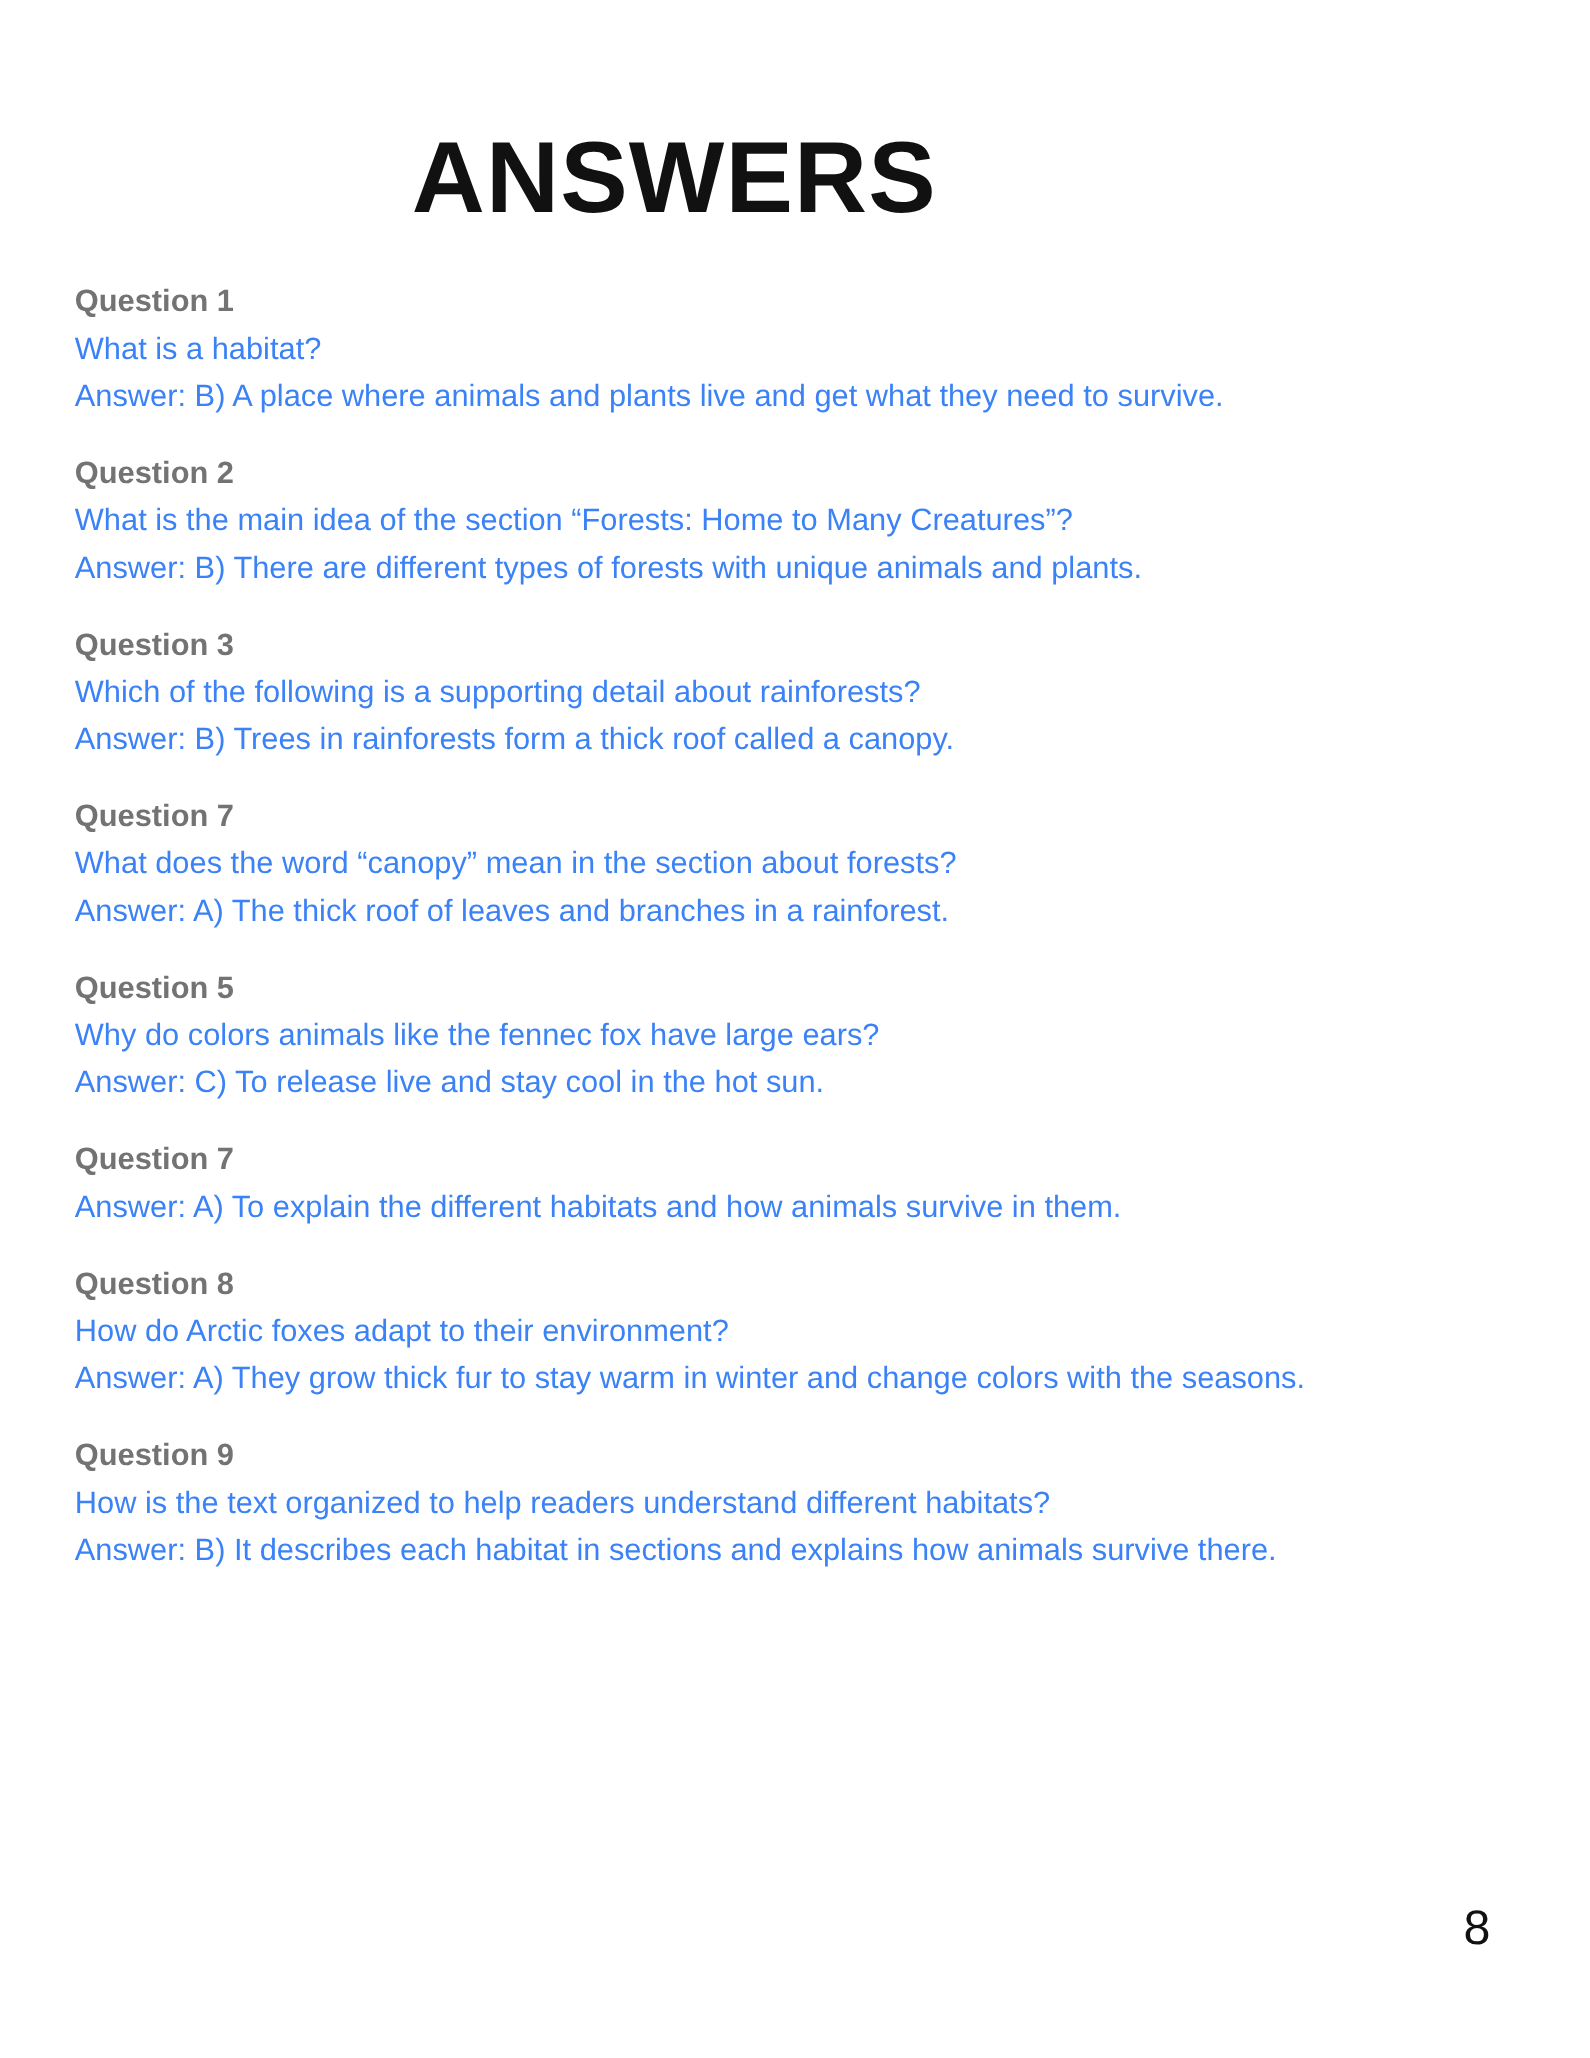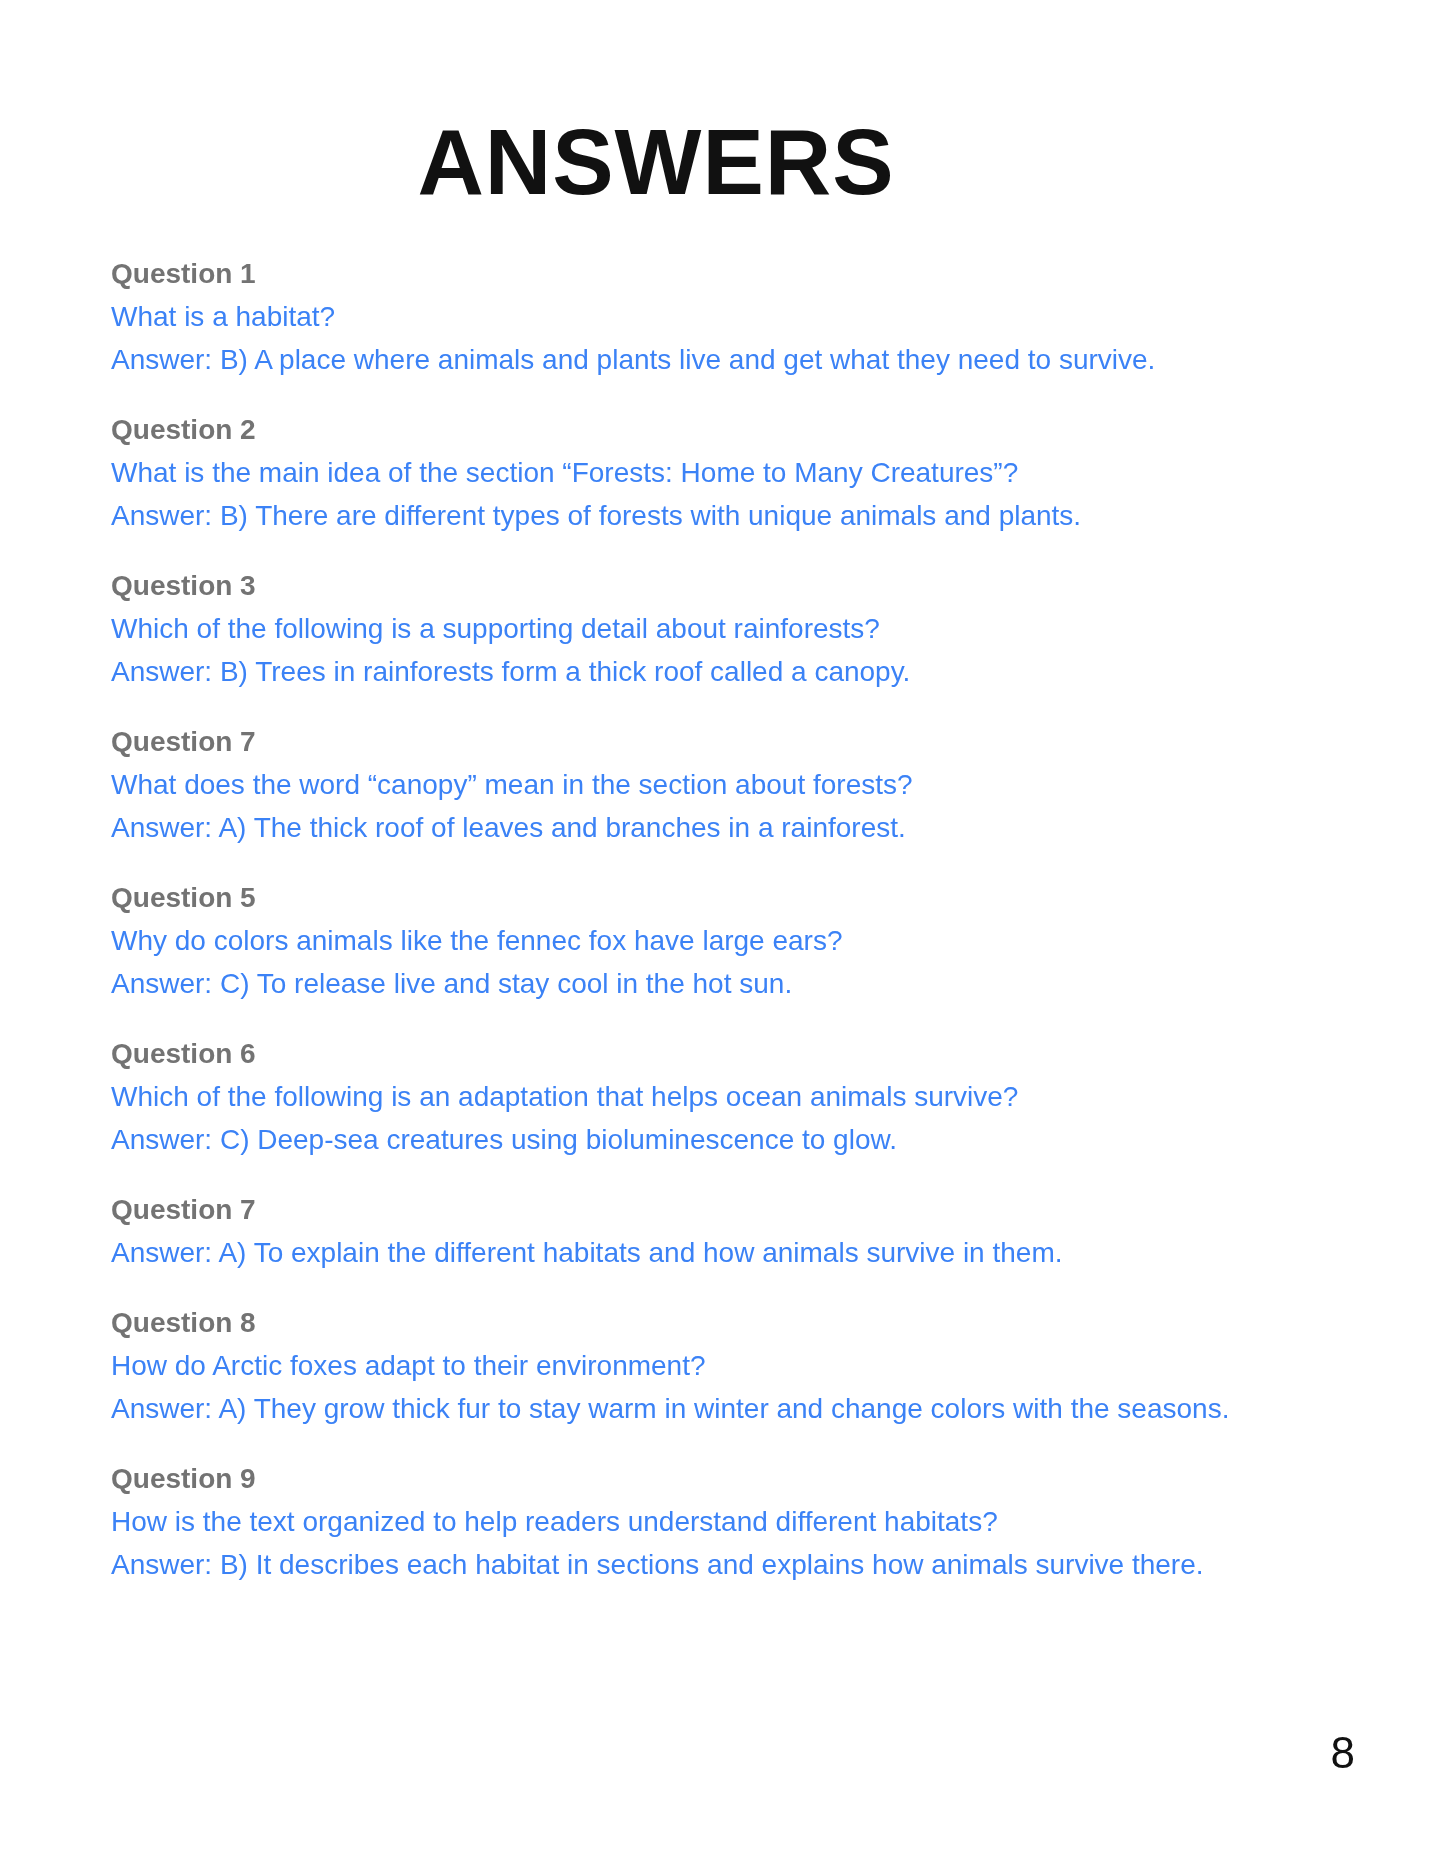--- a/index.html
+++ b/index.html
@@ -8,21 +8,21 @@
     position: relative;
     width: 1445px;
     height: 1871px;
     margin: 0 auto;
     background: #ffffff;
     font-family: "Liberation Sans", "DejaVu Sans", sans-serif;
     color: #1e1e1e;
     overflow: hidden;
   }
   .content {
-    padding: 112px 100px 0 111px;
+    padding: 112px 100px 0 68px;
     width: 100%;
   }
   .doc-title {
     width: 1090px;
     margin: 0 0 40px 0;
     text-align: center;
     font-size: 92px;
     line-height: 100px;
     font-weight: 800;
     letter-spacing: 1px;
@@ -87,25 +87,20 @@
         <div class="question-text">What does the word “canopy” mean in the section about forests?</div>
         <div class="answer-text">Answer: A) The thick roof of leaves and branches in a rainforest.</div>
       </div>
 
       <div class="question-block">
         <div class="question-heading">Question 5</div>
         <div class="question-text">Why do colors animals like the fennec fox have large ears?</div>
         <div class="answer-text">Answer: C) To release live and stay cool in the hot sun.</div>
       </div>
 
-      <div class="question-block">
-        <div class="question-heading">Question 6</div>
-        <div class="question-text">Which of the following is an adaptation that helps ocean animals survive?</div>
-        <div class="answer-text">Answer: C) Deep-sea creatures using bioluminescence to glow.</div>
-      </div>
 
       <div class="question-block">
         <div class="question-heading">Question 7</div>
         <div class="answer-text">Answer: A) To explain the different habitats and how animals survive in them.</div>
       </div>
 
       <div class="question-block">
         <div class="question-heading">Question 8</div>
         <div class="question-text">How do Arctic foxes adapt to their environment?</div>
         <div class="answer-text">Answer: A) They grow thick fur to stay warm in winter and change colors with the seasons.</div>

